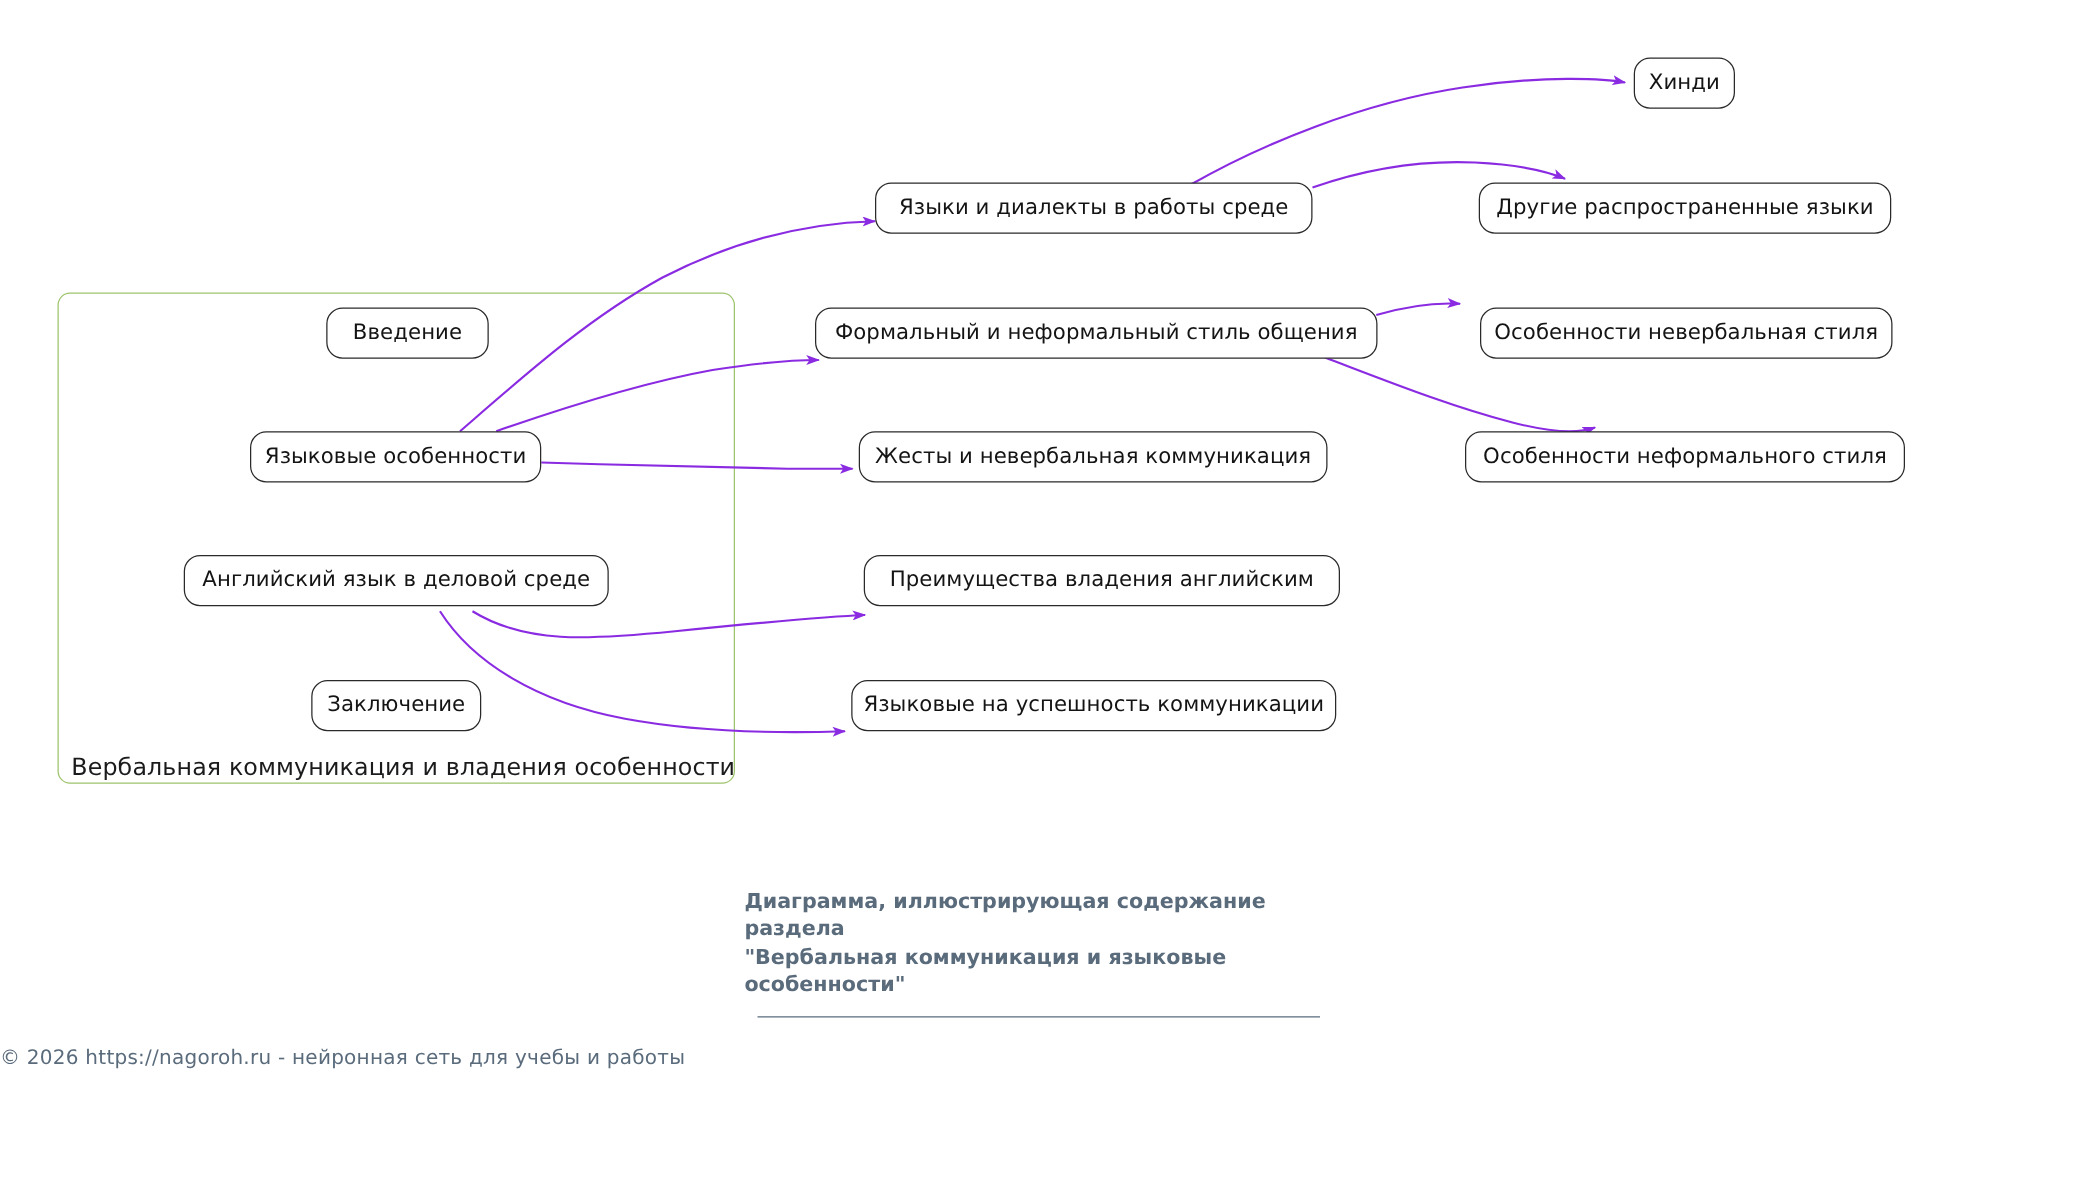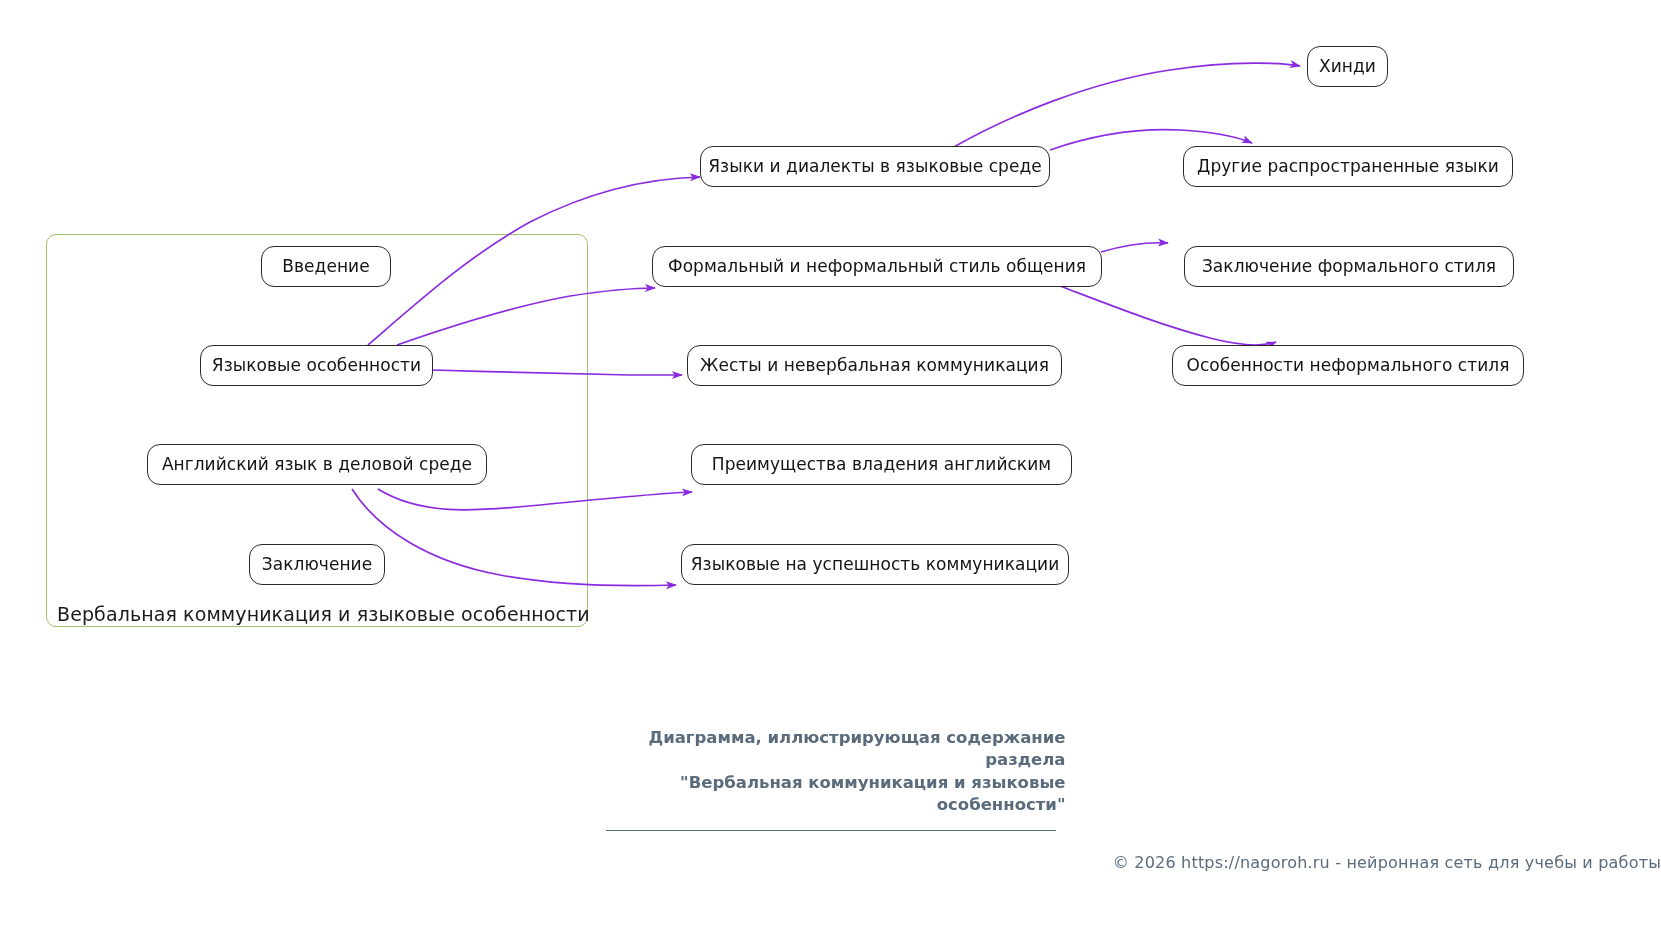--- a/index.html
+++ b/index.html
@@ -71,23 +71,23 @@
     color: #141414;
     white-space: nowrap;
     line-height: 1;
     letter-spacing: 0.05px;
   }
 
   
   .footer {
     position: absolute;
     left: 0;
-    top: 727px;
-    width: 1661px;
-    text-align: right;
+    top: 710px;
+    width: 1661px;
+    text-align: left;
     z-index: 4;
   }
   .footer-title {
     font-size: 16.5px;
     font-weight: bold;
     color: #5a6b7c;
     line-height: 1.35;
     width: 470px;
     margin: 0 auto;
   }
@@ -132,40 +132,40 @@
 
       <path d="M 1050,150 C 1090,136 1135,128 1180,130 C 1220,132 1240,138 1252,143"></path>
 
       <path d="M 1101,252 C 1125,245 1150,242 1168,243"></path>
 
       <path d="M 1060,286 C 1110,305 1160,325 1210,338 C 1245,347 1265,346 1276,342"></path>
     </g>
   </svg>
 
   <div class="cluster" style="left:46px; top:234px; width:542px; height:393px;"></div>
-  <div class="cluster-label" style="left:57px; top:603px;">Вербальная коммуникация и языковые особенности</div>
+  <div class="cluster-label" style="left:57px; top:603px;">Вербальная коммуникация и владения особенности</div>
 
   <div class="node" style="left:261px; top:246px; width:130px; height:41px;">
     <span class="node-label">Введение</span>
   </div>
 
   <div class="node" style="left:200px; top:345px; width:233px; height:41px;">
     <span class="node-label">Языковые особенности</span>
   </div>
 
   <div class="node" style="left:147px; top:444px; width:340px; height:41px;">
     <span class="node-label">Английский язык в деловой среде</span>
   </div>
 
   <div class="node" style="left:249px; top:544px; width:136px; height:41px;">
     <span class="node-label">Заключение</span>
   </div>
 
   <div class="node" style="left:700px; top:146px; width:350px; height:41px;">
-    <span class="node-label">Языки и диалекты в языковые среде</span>
+    <span class="node-label">Языки и диалекты в работы среде</span>
   </div>
 
   <div class="node" style="left:652px; top:246px; width:450px; height:41px;">
     <span class="node-label">Формальный и неформальный стиль общения</span>
   </div>
 
   <div class="node" style="left:687px; top:345px; width:375px; height:41px;">
     <span class="node-label">Жесты и невербальная коммуникация</span>
   </div>
 
@@ -179,21 +179,21 @@
 
   <div class="node" style="left:1307px; top:46px; width:81px; height:41px;">
     <span class="node-label">Хинди</span>
   </div>
 
   <div class="node" style="left:1183px; top:146px; width:330px; height:41px;">
     <span class="node-label">Другие распространенные языки</span>
   </div>
 
   <div class="node" style="left:1184px; top:246px; width:330px; height:41px;">
-    <span class="node-label">Заключение формального стиля</span>
+    <span class="node-label">Особенности невербальная стиля</span>
   </div>
 
   <div class="node" style="left:1172px; top:345px; width:352px; height:41px;">
     <span class="node-label">Особенности неформального стиля</span>
   </div>
 
   <div class="footer">
     <div class="footer-title">
       <div>Диаграмма, иллюстрирующая содержание раздела</div>
       <div>"Вербальная коммуникация и языковые</div>

